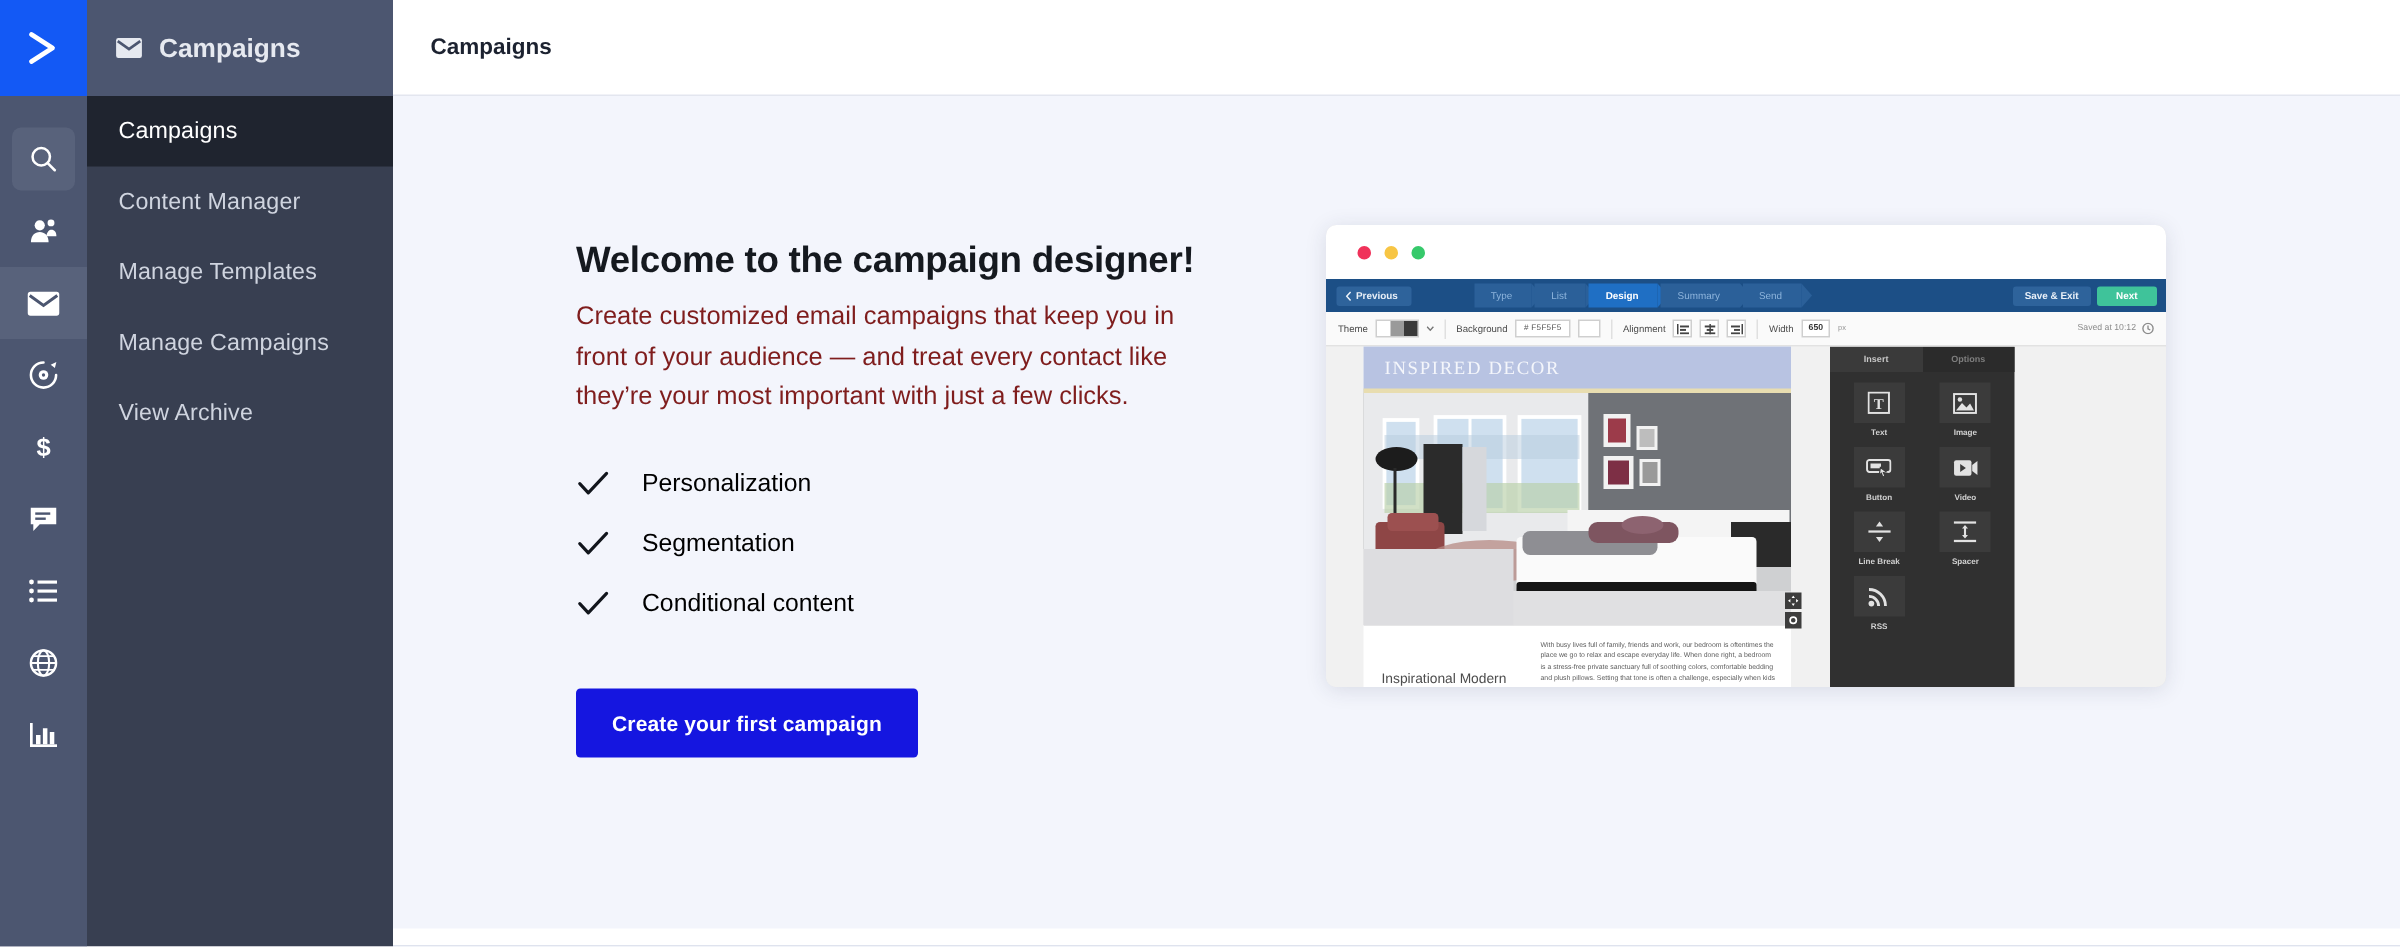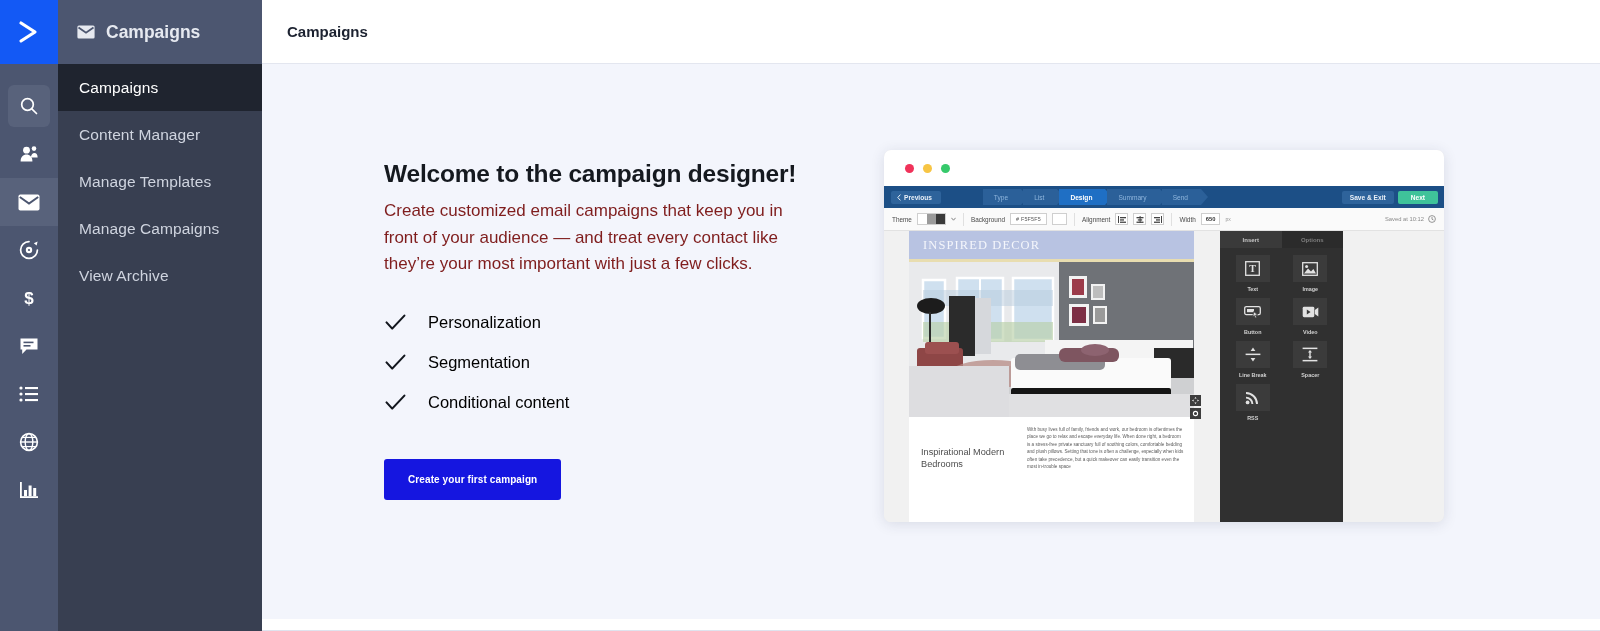--- a/index.html
+++ b/index.html
@@ -75,29 +75,29 @@
     font-size: 24.5px; font-weight: bold; color: #15191f; letter-spacing: -.2px;
     margin-bottom: 10px;
   }
   .hero p { font-size: 17px; line-height: 1.56; color: #7f1d1d; width: 420px; }
   .features { margin-top: 25px; }
   .feature { display: flex; align-items: center; height: 40px; gap: 22px; }
   .feature .chk { width: 22px; display: flex; justify-content: center; }
   .feature .lbl { font-size: 16.5px; color: #000000; }
   .cta {
     margin-top: 36px; display: inline-block;
-    background: #1516e0; color: #fff; font-size: 10px; font-weight: bold;
+    background: #1516e0; color: #fff; font-size: 14px; font-weight: bold;
     padding: 15px 24px; border: none; border-radius: 3px; cursor: pointer;
     letter-spacing: .1px;
     text-align: center;
   }
 
   
   .shot {
-    position: absolute; left: 622px; top: 86px; width: 560px; height: 372px;
+    position: absolute; left: 622px; top: 86px; width: 560px; height: 308px;
     background: #e5e5e5; border-radius: 7px;
     box-shadow: 0 2px 14px rgba(40,50,80,.13);
     overflow: hidden;
   }
   .shot-chrome { height: 36px; background: #fff; display: flex; align-items: center; padding-left: 21px; gap: 9px; }
   .dot { width: 9px; height: 9px; border-radius: 50%; }
   .dot.r { background: #f0325a; } .dot.y { background: #f7c544; } .dot.g { background: #36c96b; }
 
   .shot-nav {
     height: 22px; background: #1c4f86; display: flex; align-items: center;

